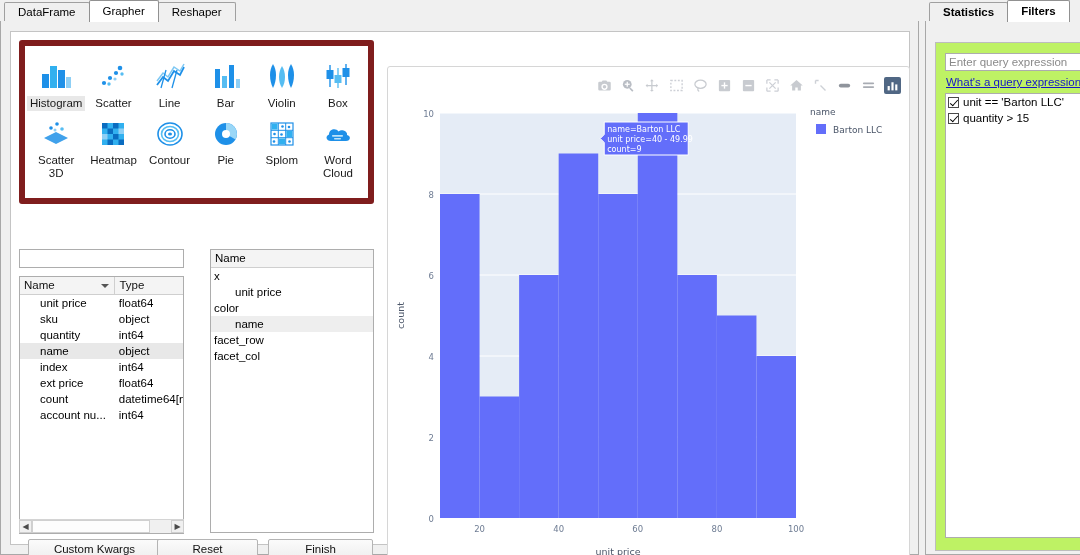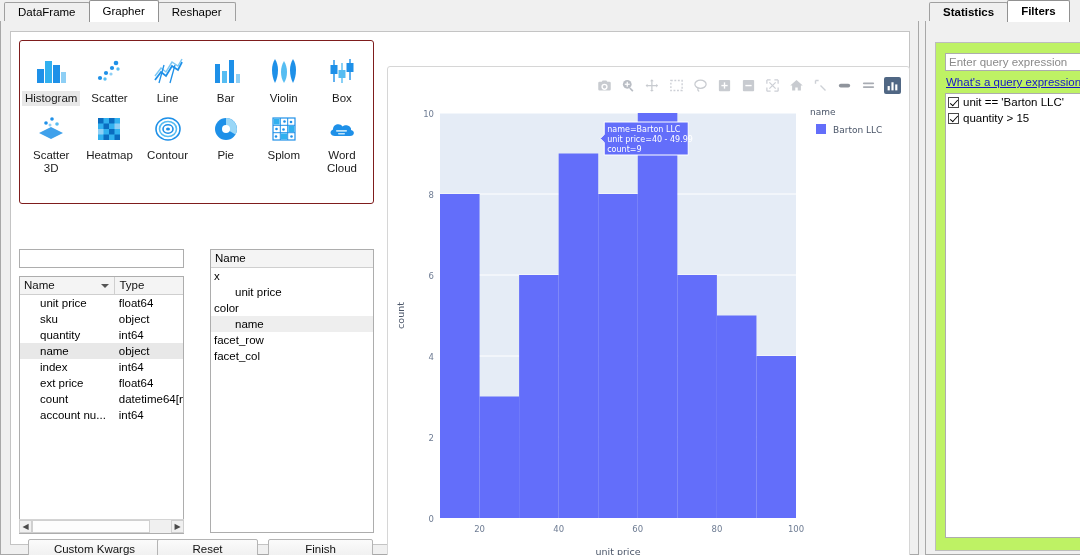--- a/index.html
+++ b/index.html
@@ -30,21 +30,21 @@
     background: #f0f0f0; border: 1px solid #a8a8a8; border-top: none;
   }
   #leftinner {
     position: absolute; left: 9px; top: 10px; width: 900px; height: 514px;
     background: #fff; border: 1px solid #c4c4c4;
   }
 
   
   #typecard {
     position: absolute; left: 8px; top: 8px; width: 355px; height: 164px;
-    background: #fff; border: 1px solid #7f1d1d; border-radius: 3px;
+    background: #fff; border: 6px solid #7f1d1d; border-radius: 3px;
   }
   .typegrid { display: grid; grid-template-columns: repeat(6, 1fr); padding: 8px 2px 0 2px; }
   .typecell { text-align: center; cursor: pointer; padding-top: 2px; }
   .typecell .ticon { height: 40px; display: flex; align-items: center; justify-content: center; }
   .typecell .tlabel { font-size: 11.5px; color: #1a1a1a; line-height: 13px; display: inline-block; padding: 1px 3px; }
   .typecell.selected .tlabel { background: #e8e8e8; }
 
   
   #filterbox {
     position: absolute; left: 8px; top: 217px; width: 165px; height: 19px;

